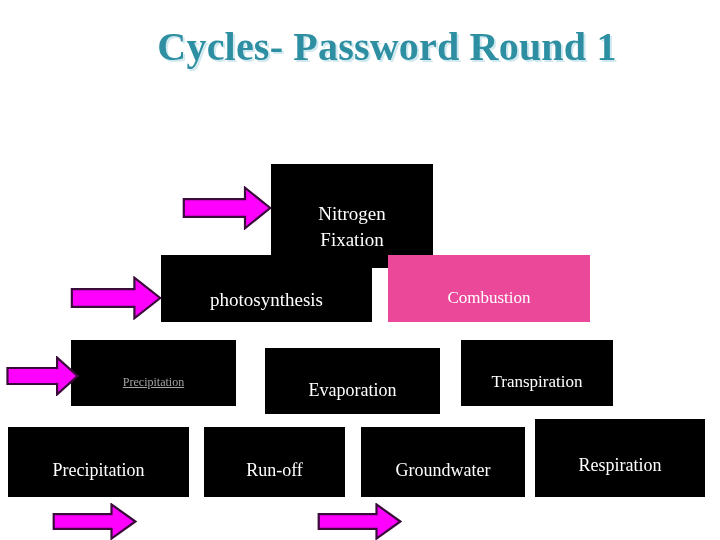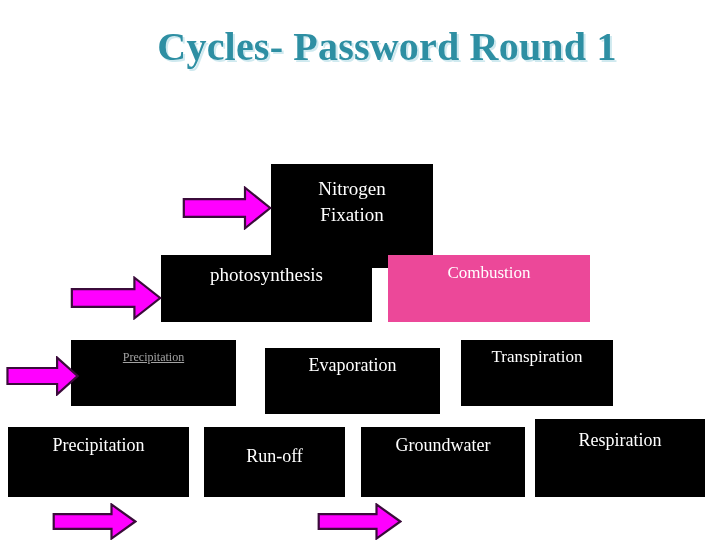--- a/index.html
+++ b/index.html
@@ -44,20 +44,21 @@
     font-weight: normal;
     text-align: center;
     box-sizing: border-box;
     overflow: hidden;
   }
   .term-label {
     display: block;
     width: 100%;
     color: #ffffff;
     white-space: pre-line;
+    margin-top: 25px;
   }
   .arrow {
     position: absolute;
     overflow: visible;
   }
   .arrow svg {
     display: block;
     width: 100%;
     height: 100%;
   }
@@ -85,21 +86,21 @@
       </div>
       <div class="term-box" style="left: 265px; top: 348px; width: 175px; height: 66px; padding-top: 5px; background: rgb(0, 0, 0);">
         <span class="term-label" style="font-size: 18px; line-height: 24px; color: rgb(255, 255, 255);">Evaporation</span>
       </div>
       <div class="term-box" style="left: 461px; top: 340px; width: 152px; height: 66px; padding-top: 5px; background: rgb(0, 0, 0);">
         <span class="term-label" style="font-size: 17px; line-height: 24px; color: rgb(255, 255, 255);">Transpiration</span>
       </div>
       <div class="term-box" style="left: 8px; top: 427px; width: 181px; height: 70px; padding-top: 6px; background: rgb(0, 0, 0);">
         <span class="term-label" style="font-size: 18px; line-height: 24px; color: rgb(255, 255, 255);">Precipitation</span>
       </div>
-      <div class="term-box" style="left: 204px; top: 427px; width: 141px; height: 70px; padding-top: 17px; background: rgb(0, 0, 0);">
+      <div class="term-box" style="left: 204px; top: 427px; width: 141px; height: 70px; padding-top: 6px; background: rgb(0, 0, 0);">
         <span class="term-label" style="font-size: 18px; line-height: 24px; color: rgb(255, 255, 255);">Run-off</span>
       </div>
       <div class="term-box" style="left: 361px; top: 427px; width: 164px; height: 70px; padding-top: 6px; background: rgb(0, 0, 0);">
         <span class="term-label" style="font-size: 18px; line-height: 24px; color: rgb(255, 255, 255);">Groundwater</span>
       </div>
       <div class="term-box" style="left: 535px; top: 419px; width: 170px; height: 78px; padding-top: 9px; background: rgb(0, 0, 0);">
         <span class="term-label" style="font-size: 18px; line-height: 24px; color: rgb(255, 255, 255);">Respiration</span>
       </div>
     </div>
   <div id="arrows-layer">

